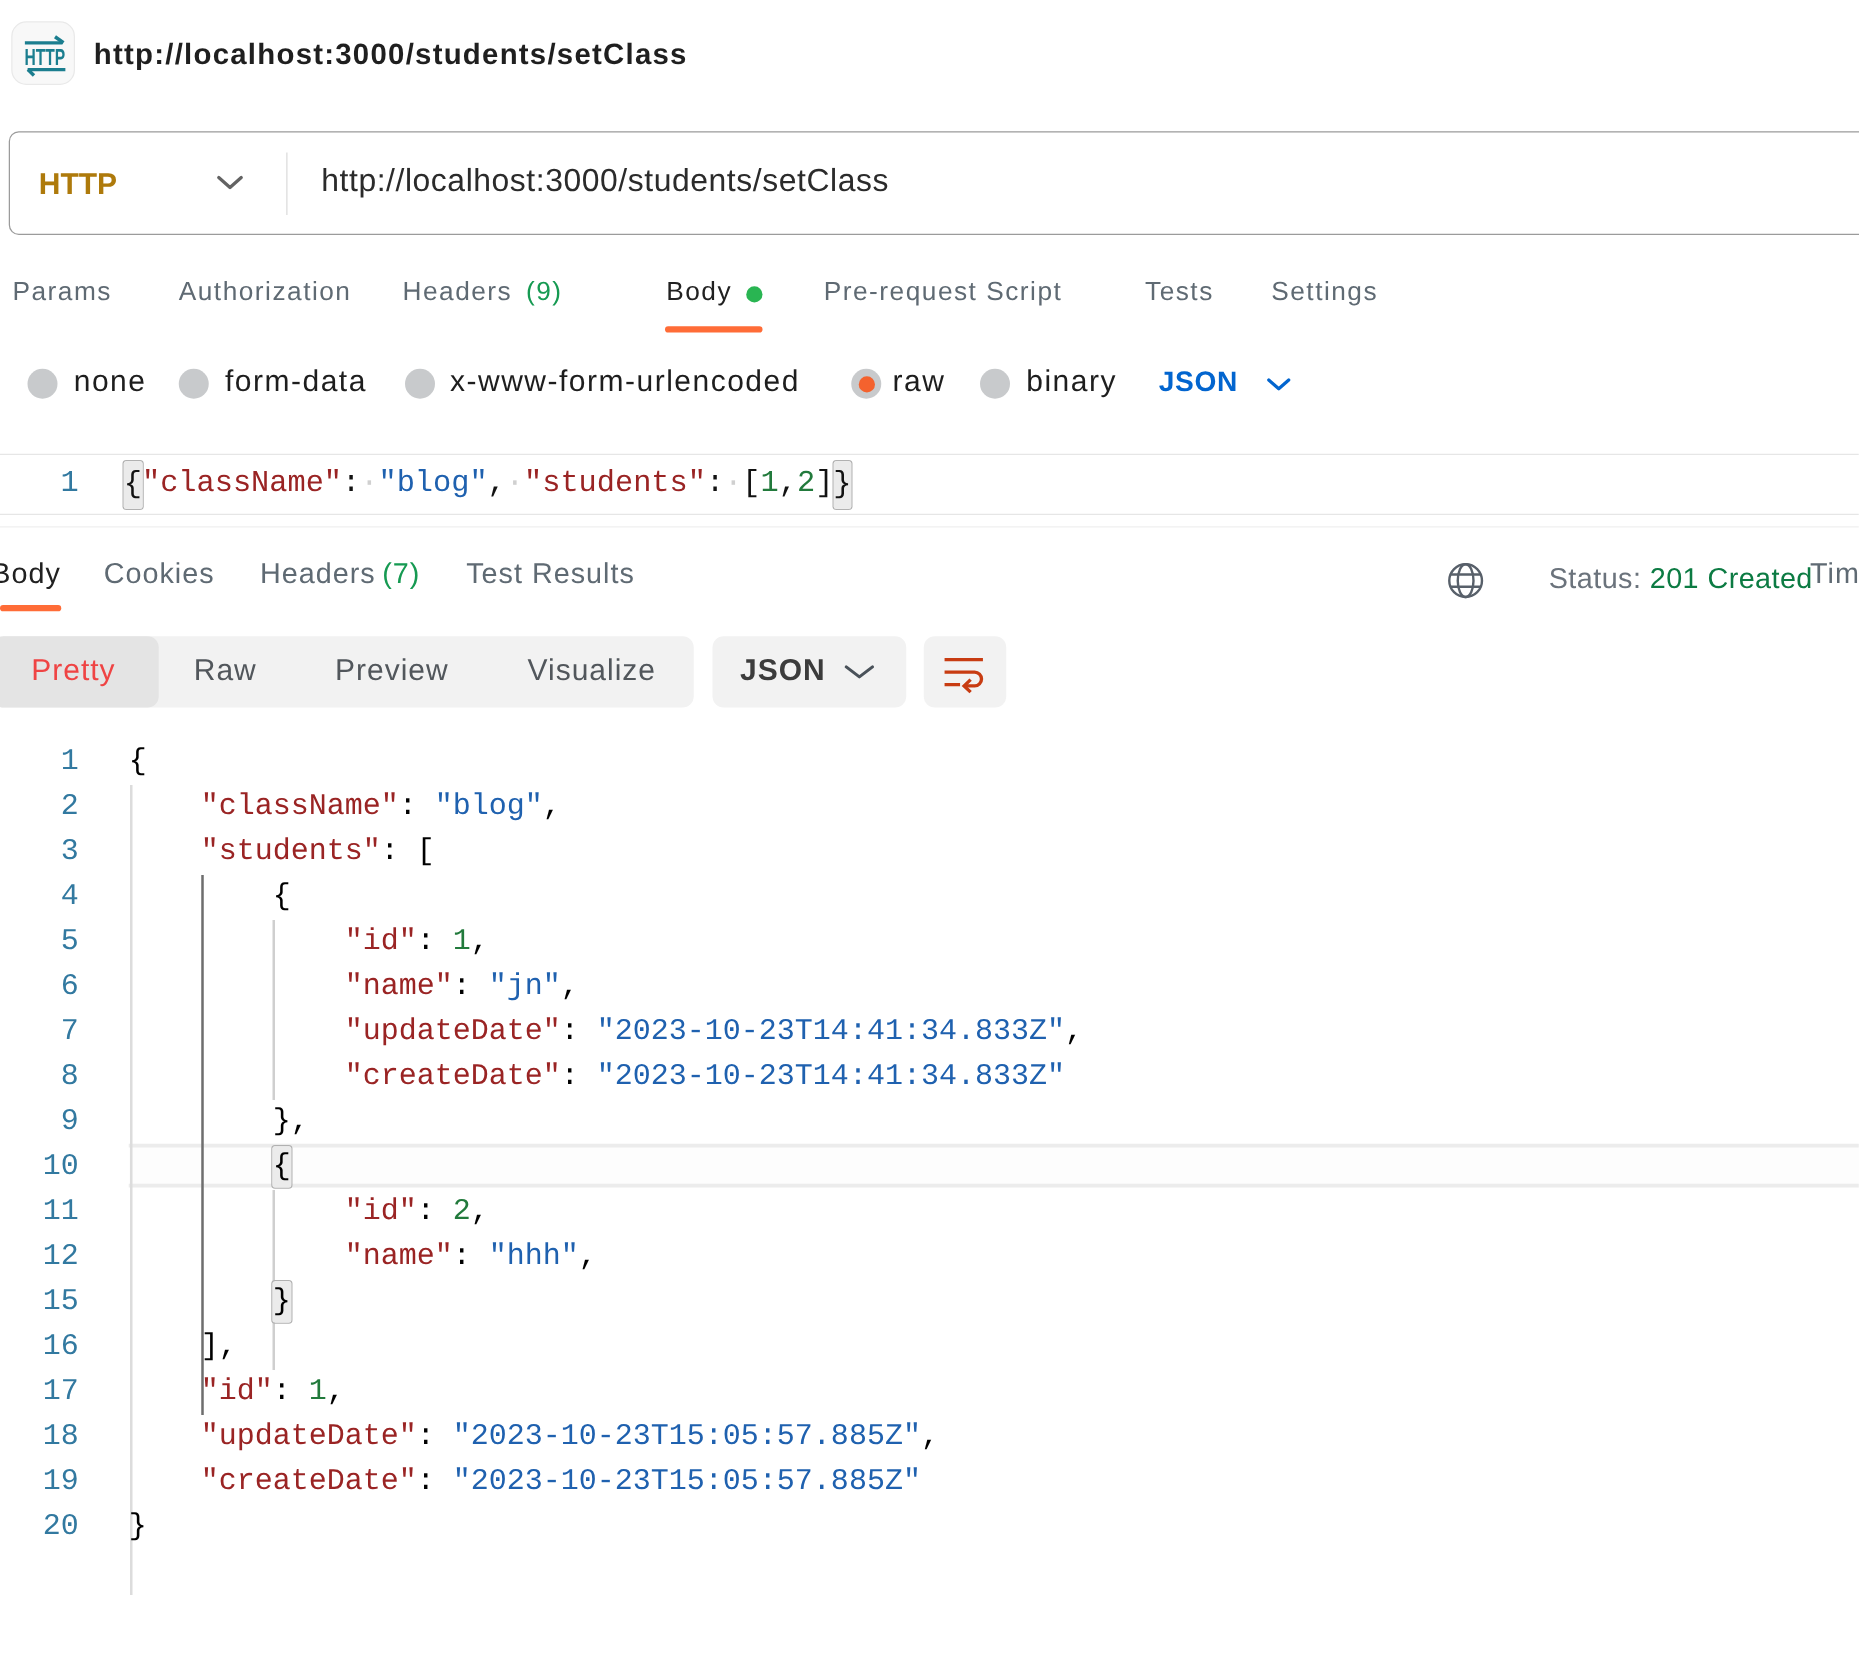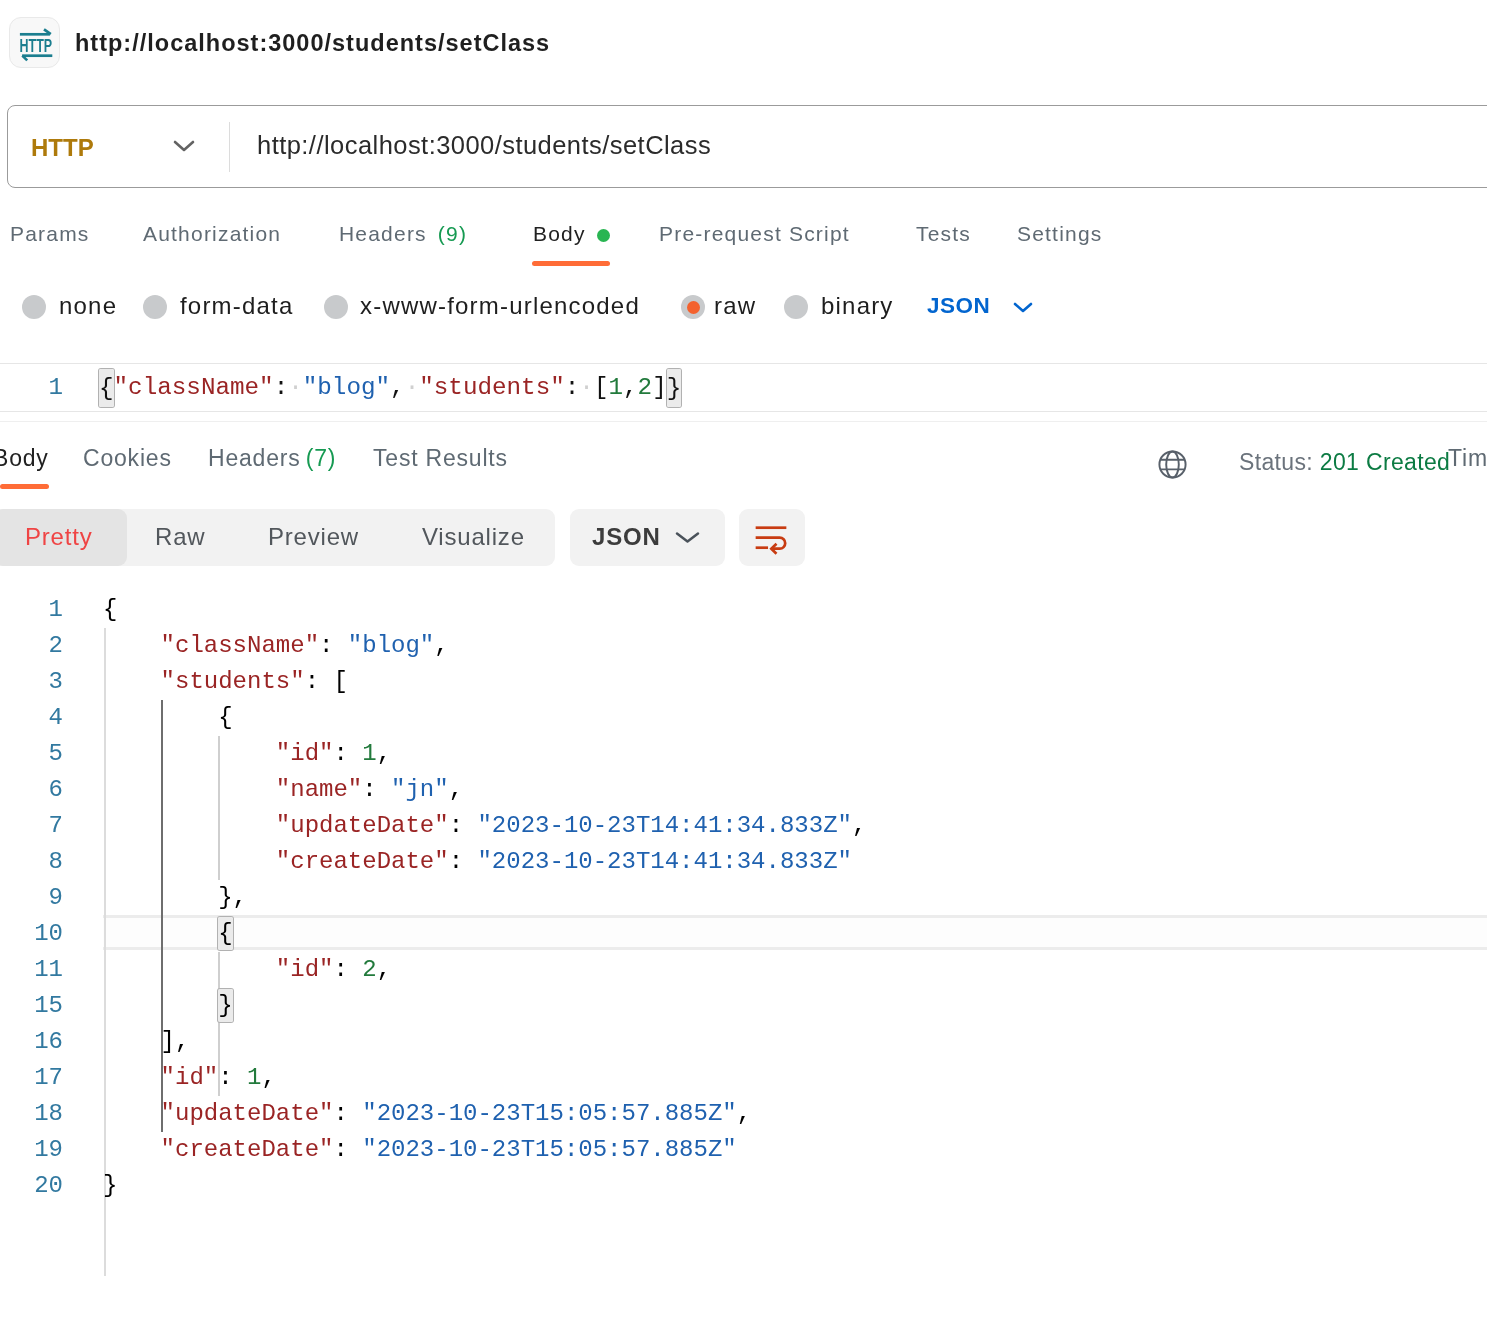--- a/index.html
+++ b/index.html
@@ -78,21 +78,21 @@
 <div class="abs" id="reqbar"></div>
 <div class="abs" id="post">HTTP</div>
 <svg class="abs" style="left:173px; top:139px" width="22" height="14" viewBox="0 0 22 14">
   <path d="M2 3 L11 11 L20 3" fill="none" stroke="#636363" stroke-width="2.6" stroke-linecap="round" stroke-linejoin="round"></path>
 </svg>
 <div class="abs" id="divider"></div>
 <div class="abs" id="url">http://localhost:3000/students/setClass</div>
 
 <div class="abs tab" style="left:10px">Params</div>
 <div class="abs tab" style="left:143px">Authorization</div>
-<div class="abs tab" style="left:339px">Headers <span class="grn" style="margin-left:4px">(9)</span></div>
+<div class="abs tab" style="left:322px">Headers <span class="grn" style="margin-left:4px">(9)</span></div>
 <div class="abs tab" style="left:533px"><b>Body</b></div>
 <div class="abs" id="body-dot"></div>
 <div class="abs" id="tab-underline"></div>
 <div class="abs tab" style="left:659px">Pre-request Script</div>
 <div class="abs tab" style="left:916px">Tests</div>
 <div class="abs tab" style="left:1017px">Settings</div>
 
 <div class="abs radio" style="left:22px"></div>
 <div class="abs rlbl" style="left:59px">none</div>
 <div class="abs radio" style="left:143px"></div>
@@ -195,20 +195,24 @@
     </div>
   <div class="row">
       <span class="n">10</span>
       <span class="c">        <span class="bb">{</span></span>
     </div>
   <div class="row">
       <span class="n">11</span>
       <span class="c">            <span class="key">"id"</span>: <span class="num">2</span>,</span>
     </div>
   <div class="row">
+      <span class="n">12</span>
+      <span class="c">            <span class="key">"name"</span>: <span class="str">"hhh"</span>,</span>
+    </div>
+  <div class="row">
       <span class="n">15</span>
       <span class="c">        <span class="bb">}</span></span>
     </div>
   <div class="row">
       <span class="n">16</span>
       <span class="c">    ],</span>
     </div>
   <div class="row">
       <span class="n">17</span>
       <span class="c">    <span class="key">"id"</span>: <span class="num">1</span>,</span>

